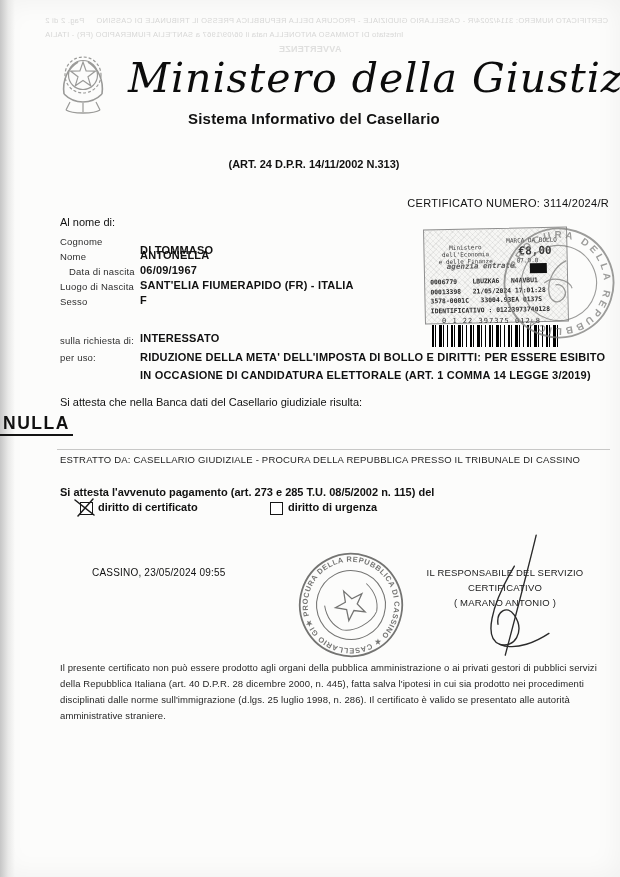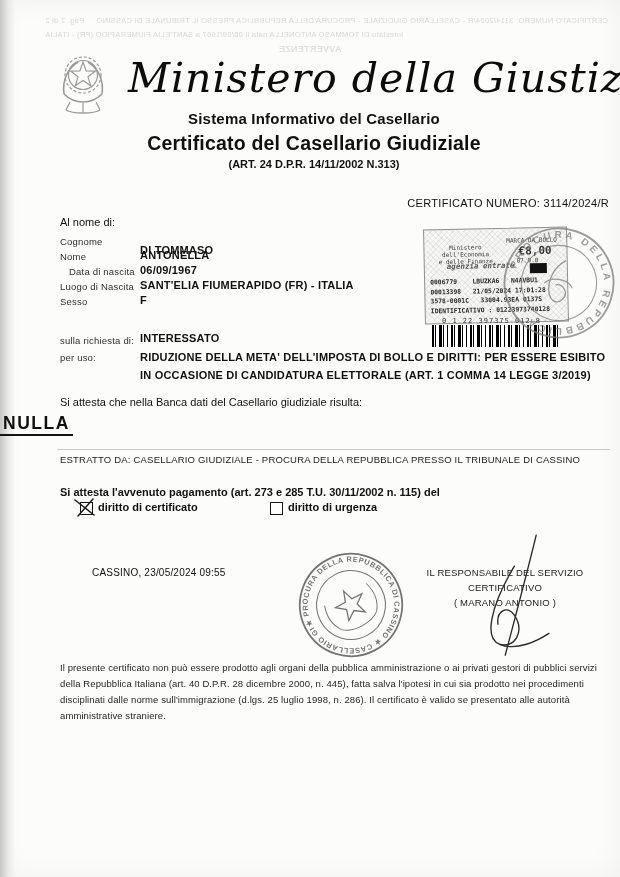--- a/index.html
+++ b/index.html
@@ -86,21 +86,20 @@
       <path d="M8,44 C6,30 12,18 22,12" stroke-width="1.6"></path>
       <path d="M46,44 C48,30 42,18 32,12" stroke-width="1.6"></path>
       <path d="M8,44 C14,50 22,52 27,52 C32,52 40,50 46,44" stroke-width="1.6"></path>
       <path d="M14,52 L10,60 M27,53 L27,62 M40,52 L44,60"></path>
       <path d="M10,60 C16,64 38,64 44,60" stroke-width="1.4"></path>
     </g>
   </svg>
 
   <div class="abs script-title" style="left:128px;top:54px;width:486px;">Ministero della Giustizia</div>
   <div class="abs h-center sys-line" style="top:110px;">Sistema Informativo del Casellario</div>
-  <div class="abs h-center cert-title" style="top:132px;">Certificato del Casellario Giudiziale</div>
   <div class="abs h-center art-line" style="top:158px;">(ART. 24 D.P.R. 14/11/2002 N.313)</div>
   <div class="abs cert-num" style="top:197px;right:11px;">CERTIFICATO NUMERO: 3114/2024/R</div>
 
   <div class="abs intro" style="left:60px;top:216px;">Al nome di:</div>
 
   <div class="abs lbl" style="left:60px;top:236px;">Cognome</div>
   <div class="abs val" style="left:140px;top:244px;">DI TOMMASO</div>
   <div class="abs lbl" style="left:60px;top:251px;">Nome</div>
   <div class="abs val" style="left:140px;top:249px;">ANTONELLA</div>
   <div class="abs lbl" style="left:60px;top:266px;padding-left:9px;">Data di nascita</div>
@@ -143,21 +142,21 @@
   <div class="abs lbl" style="left:60px;top:352px;">per uso:</div>
   <div class="abs val uso-val" style="left:140px;top:349px;">RIDUZIONE DELLA META' DELL'IMPOSTA DI BOLLO E DIRITTI: PER ESSERE ESIBITO IN OCCASIONE DI CANDIDATURA ELETTORALE (ART. 1 COMMA 14 LEGGE 3/2019)</div>
 
   <div class="abs intro" style="left:60px;top:396px;">Si attesta che nella Banca dati del Casellario giudiziale risulta:</div>
   <div class="abs" style="top:413px;left:0;right:0;">
     <span class="nulla">NULLA</span>
   </div>
   <div class="abs thin-line" style="left:57px;top:449px;right:10px;"></div>
   <div class="abs estratto" style="left:60px;top:454px;">ESTRATTO DA: CASELLARIO GIUDIZIALE - PROCURA DELLA REPUBBLICA PRESSO IL TRIBUNALE DI CASSINO</div>
 
-  <div class="abs pay-intro" style="left:60px;top:486px;">Si attesta l'avvenuto pagamento (art. 273 e 285 T.U. 30/11/2002 n. 115) del</div>
+  <div class="abs pay-intro" style="left:60px;top:486px;">Si attesta l'avvenuto pagamento (art. 273 e 285 T.U. 08/5/2002 n. 115) del</div>
   <div class="abs cbox" style="left:80px;top:502px;"></div>
   <svg class="abs" style="left:72px;top:496px;" width="26" height="22" viewBox="0 0 26 22">
     <path d="M3,4 L22,19 M21,3 L6,20" stroke="#1a1a1a" stroke-width="1.5" fill="none" stroke-linecap="round"></path>
   </svg>
   <div class="abs cb-label" style="left:98px;top:501px;">diritto di certificato</div>
   <div class="abs cbox" style="left:270px;top:502px;"></div>
   <div class="abs cb-label" style="left:288px;top:501px;">diritto di urgenza</div>
 
   <div class="abs date-line" style="left:60px;top:567px;margin-left:32px;">CASSINO, 23/05/2024 09:55</div>
 

